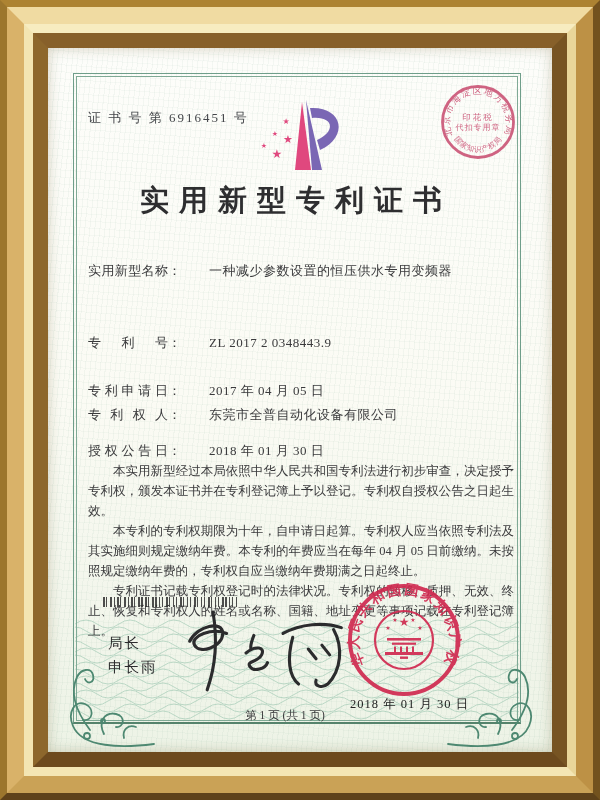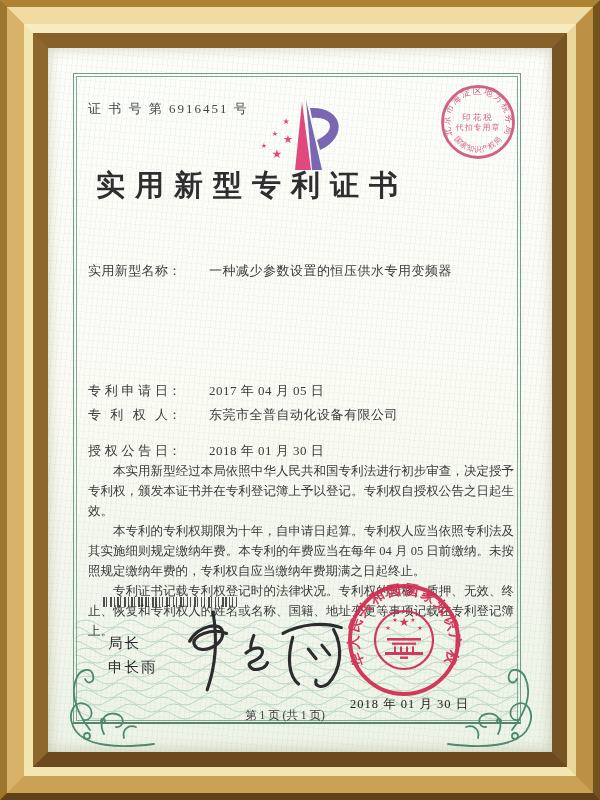--- a/index.html
+++ b/index.html
@@ -11,22 +11,22 @@
   .frame3{inset:24px;border:9px solid;border-color:#f7ecc0 #e9d69a #f4e6b4 #f3e5b2;}
   .frame4{inset:33px;border:15px solid;border-color:#87602a #775423 #6d4a1e #8d672c;}
   
   .paper{inset:48px;background:linear-gradient(180deg,#fdfdfa 0%,#fbfbf4 50%,#f3f6ec 78%,#edf3e6 100%);overflow:hidden;box-shadow:inset 0 0 14px rgba(90,70,20,.25);}
   .guilloche{inset:0;background:
     repeating-linear-gradient(96deg,rgba(124,170,146,.08) 0 1px,transparent 1px 5px),
     repeating-linear-gradient(4deg,rgba(124,170,146,.06) 0 1px,transparent 1px 7px);}
   .inner-border{left:25px;top:25px;width:446px;height:648px;border:1px solid #6f9e8a;border-bottom:2.5px solid #55836c;outline:1px solid #7fa995;outline-offset:-4px;}
   .waveband{left:27px;top:570px;width:444px;height:102px;overflow:hidden;opacity:.6;}
   
-  .certno{left:40px;top:52px;font-size:13px;letter-spacing:2px;color:#44464a;}
-  .title{left:0;top:118px;width:408px;text-align:center;font-size:29px;font-weight:bold;letter-spacing:10px;color:#2e2e30;}
+  .certno{left:40px;top:61px;font-size:13px;letter-spacing:2px;color:#44464a;}
+  .title{left:0;top:133px;width:408px;text-align:center;font-size:29px;font-weight:bold;letter-spacing:10px;color:#2e2e30;padding-left:44px;}
   .fieldrow{left:40px;width:430px;font-size:13px;color:#3a3a3c;white-space:nowrap;}
   .flabel{display:inline-block;width:80px;text-align:justify;text-align-last:justify;}
   .fcolon{display:inline-block;}
   .fvalue{letter-spacing:.5px;margin-left:28px;}
   .paras{left:40px;top:413px;width:426px;font-size:12.5px;line-height:20px;color:#3a3a3c;text-align:justify;}
   .paras p{margin:0;text-indent:2em;}
   .barcode{left:55px;top:549px;width:134px;height:10px;opacity:.85;background:repeating-linear-gradient(90deg,#2f2f2f 0 1.5px,transparent 1.5px 3px,#2f2f2f 3px 4px,transparent 4px 7px,#2f2f2f 7px 9px,transparent 9px 10.5px,#2f2f2f 10.5px 11.5px,transparent 11.5px 14px);}
   .signer{left:60px;font-size:14.5px;color:#2c2c2e;letter-spacing:2px;}
   .sig{left:130px;top:556px;}
   .seal-big{left:298px;top:534px;opacity:.92;}
@@ -119,20 +119,23 @@
     <text x="0" y="8" font-size="8" letter-spacing="1" text-anchor="middle" fill="#c94f72">代扣专用章</text>
     <text font-size="7.5" fill="#c94f72" letter-spacing=".5">
       <textPath href="#taxBot" startOffset="50%" text-anchor="middle">国家知识产权局</textPath>
     </text>
   </svg>
 
   <div class="abs title">实用新型专利证书</div>
 
   <div class="abs fieldrow" style="top:214px">
     <span class="flabel">实用新型名称</span><span class="fcolon">：</span><span class="fvalue">一种减少参数设置的恒压供水专用变频器</span>
+  </div>
+  <div class="abs fieldrow" style="top:286px">
+    <span class="flabel">专利号</span><span class="fcolon">：</span><span class="fvalue">ZL 2017 2 0348443.9</span>
   </div>
   <div class="abs fieldrow" style="top:334px">
     <span class="flabel">专利申请日</span><span class="fcolon">：</span><span class="fvalue">2017 年 04 月 05 日</span>
   </div>
   <div class="abs fieldrow" style="top:358px">
     <span class="flabel">专利权人</span><span class="fcolon">：</span><span class="fvalue">东莞市全普自动化设备有限公司</span>
   </div>
   <div class="abs fieldrow" style="top:394px">
     <span class="flabel">授权公告日</span><span class="fcolon">：</span><span class="fvalue">2018 年 01 月 30 日</span>
   </div>

